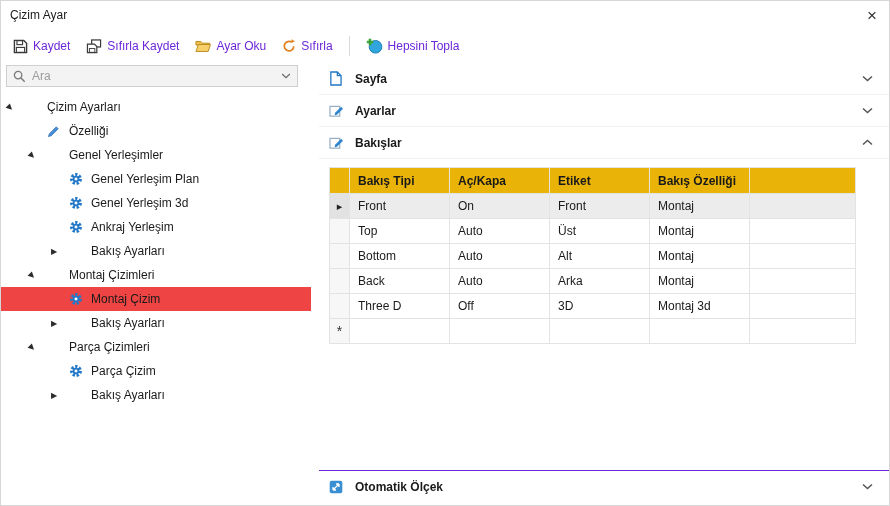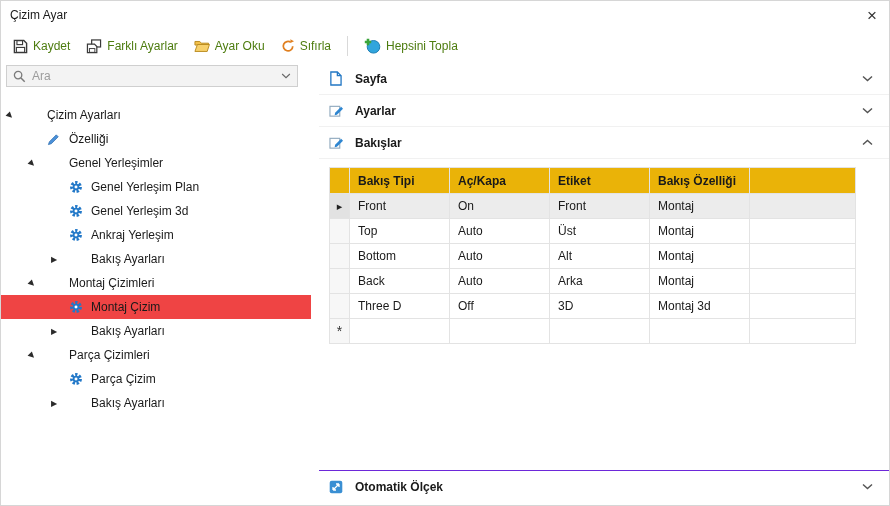--- a/index.html
+++ b/index.html
@@ -10,32 +10,32 @@
   }
   .window { position:relative; width:890px; height:506px; background:#fff; border:1px solid #d6d6d6; }
 
   
   .titlebar { position:absolute; top:0; left:0; right:0; height:28px; display:flex; align-items:center; padding:0 12px 0 9px; }
   .title { font-size:12px; }
   .close { margin-left:auto; font-size:17px; line-height:1; color:#333; cursor:default; }
 
   
   .toolbar { position:absolute; top:28px; left:0; right:0; height:34px; display:flex; align-items:center; padding-left:4px; }
-  .tb-btn { background:none; border:none; font:inherit; color:#4d7c0f; display:flex; align-items:center; gap:5px; padding:4px 8px; }
+  .tb-btn { background:none; border:none; font:inherit; color:#6d28d9; display:flex; align-items:center; gap:5px; padding:4px 8px; }
   .tb-icon { display:flex; align-items:center; }
   .tb-sep { width:1px; height:20px; background:#d9d9d9; margin:0 8px; }
 
   
   .left-panel { position:absolute; top:62px; left:0; width:310px; bottom:16px; }
   .search-box { margin:2px 13px 0 5px; height:22px; background:#f3f3f3; border:1px solid #cfcfcf; display:flex; align-items:center; padding:0 6px; gap:6px; }
   .search-box input { border:none; background:transparent; outline:none; flex:1; font:inherit; font-size:12px; color:#333; min-width:0; }
   .search-box input::placeholder { color:#9c9c9c; }
   .sb-chevron { display:flex; align-items:center; }
 
-  .tree { margin-top:16px; }
+  .tree { margin-top:8px; }
   .tree-row { height:24px; display:flex; align-items:center; }
   .tree-row.selected { background:#ef4444; }
   .lvl0 { padding-left:6px; } .lvl1 { padding-left:28px; } .lvl2 { padding-left:50px; }
   .expander { flex:0 0 18px; width:18px; display:flex; align-items:center; color:#2b2b2b; }
   .exp-open::before { content:"▶"; font-size:8px; display:inline-block; transform:rotate(45deg); }
   .exp-closed::before { content:"▶"; font-size:8px; }
   .tree-icon { flex:0 0 20px; width:20px; display:flex; align-items:center; }
   .tree-label { padding-left:2px; white-space:nowrap; }
 
   
@@ -79,21 +79,21 @@
       <span>Kaydet</span>
     </button>
     <button class="tb-btn">
       <span class="tb-icon">
         <svg width="16" height="15" viewBox="0 0 17 16">
             <rect x="6" y="1" width="9.5" height="7.5" fill="#fff" stroke="#3a3a3a" stroke-width="1.3"></rect>
             <path d="M1.5 5.5 h7.5 l2.5 2.5 v6.5 h-10 z" fill="#fff" stroke="#3a3a3a" stroke-width="1.3"></path>
             <rect x="3.6" y="10.2" width="5.8" height="4" fill="none" stroke="#3a3a3a" stroke-width="1"></rect>
           </svg>
       </span>
-      <span>Farklı Ayarlar</span>
+      <span>Sıfırla Kaydet</span>
     </button>
     <button class="tb-btn">
       <span class="tb-icon">
         <svg width="16" height="14" viewBox="0 0 17 14">
             <path d="M1 2.2 h5.2 l1.5 1.8 h7.8 v2 h-14.5 z" fill="#f3c04a" stroke="#b98a1e" stroke-width="1"></path>
             <path d="M1 12.8 L3.6 5.4 h12.8 L14 12.8 z" fill="#f7d06b" stroke="#b98a1e" stroke-width="1"></path>
           </svg>
       </span>
       <span>Ayar Oku</span>
     </button>

